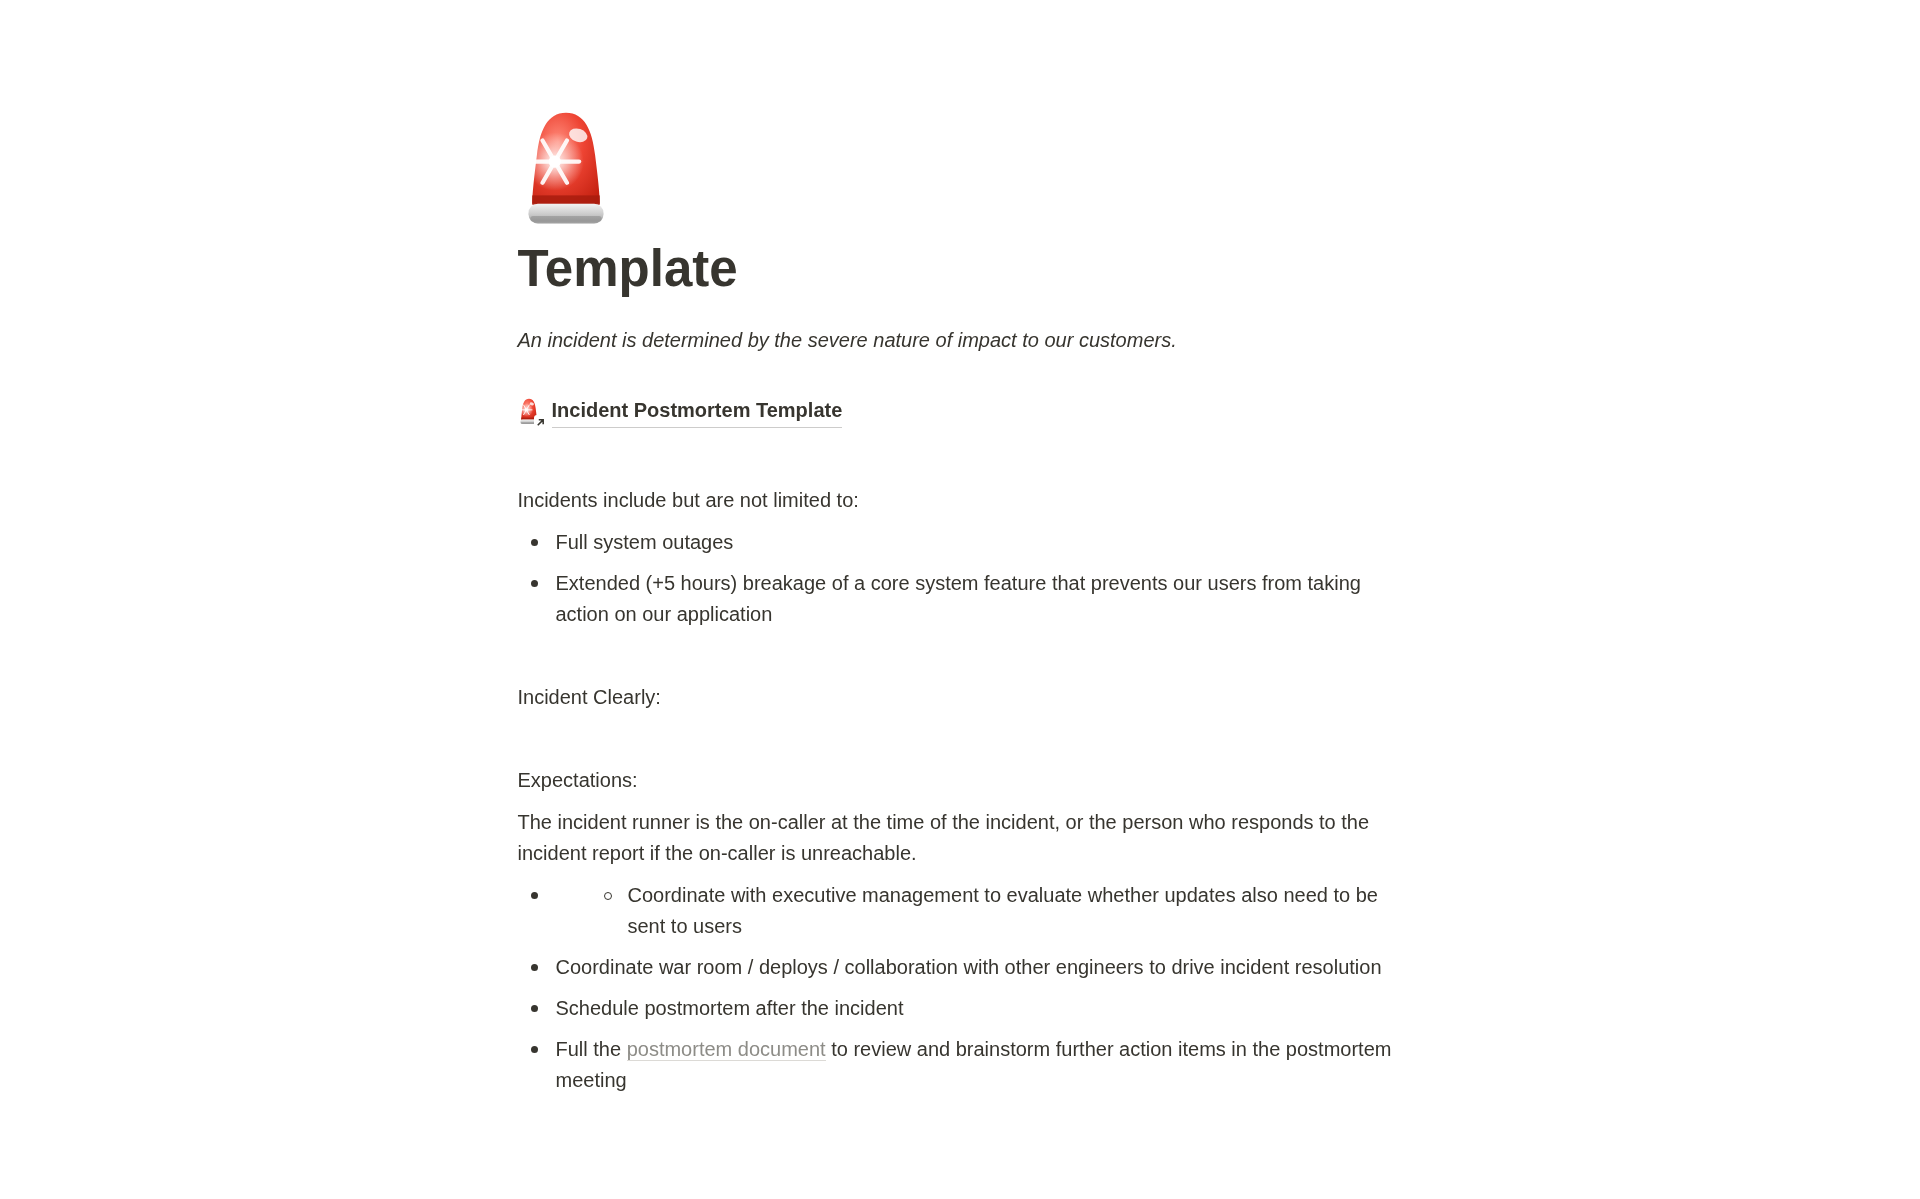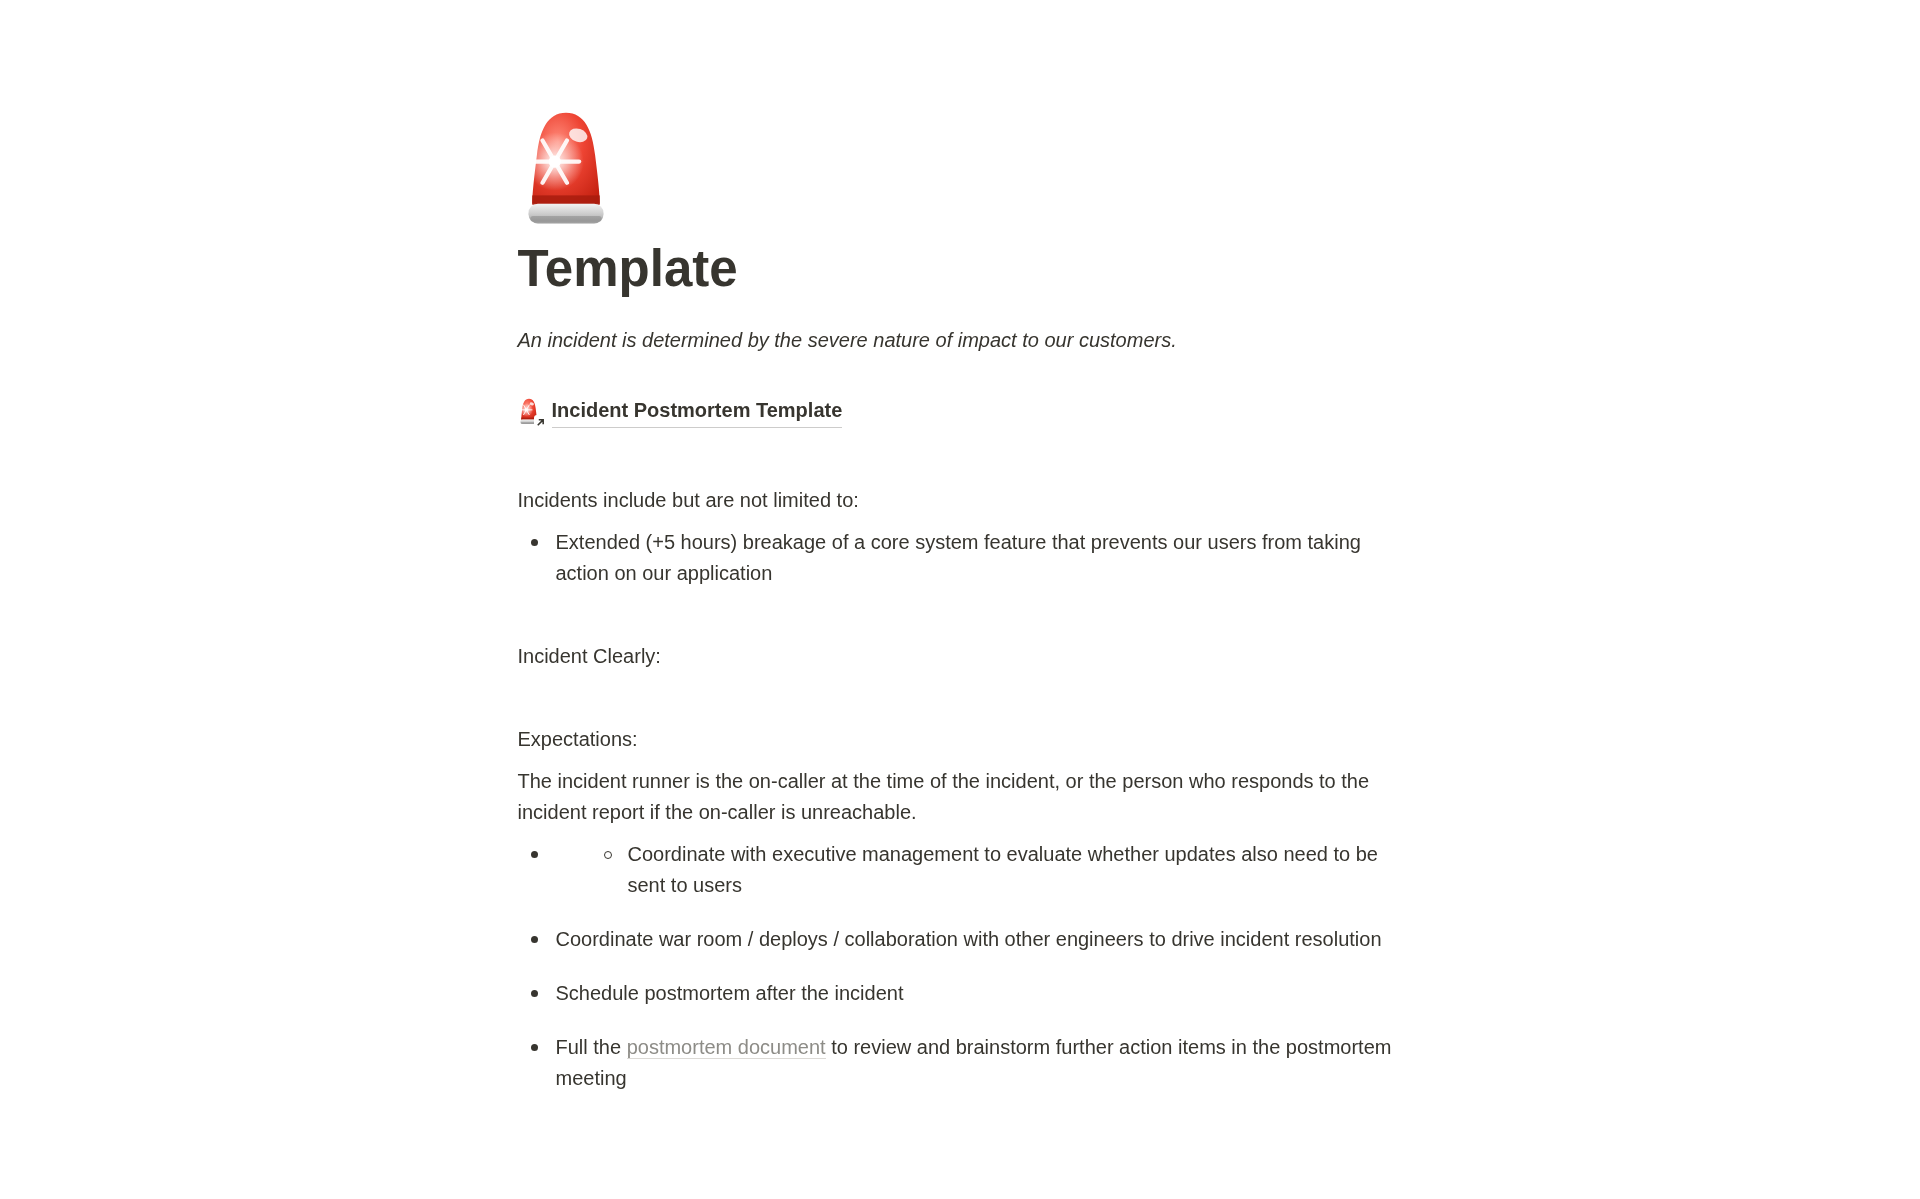--- a/index.html
+++ b/index.html
@@ -84,21 +84,21 @@
   .mt-sect  { margin-top: 52px; }
   .mt-after-link { margin-top: 55px; }
   ul.bullets {
     list-style: none;
     margin: 11px 0 0 0;
     padding: 0;
   }
   ul.bullets li {
     position: relative;
     padding-left: 38px;
-    margin-top: 23px;
+    margin-top: 10px;
     font-size: 20px;
     line-height: 31px;
   }
   ul.bullets > li:first-child { margin-top: 11px; }
   ul.bullets { margin-top: 0; }
   ul.bullets li::before {
     content: "";
     position: absolute;
     left: 13px;
     top: 12px;
@@ -198,20 +198,21 @@
           <path d="M3.5 10.5 L10 4 M4.8 3.6 H10.4 V9.2" stroke="#37352F" stroke-width="2"></path>
         </svg>
       </span>
     </span>
     <span class="link-label">Incident Postmortem Template</span>
   </div>
 
   <p class="para mt-after-link">Incidents include but are not limited to:</p>
 
   <ul class="bullets">
+    <li>Full system outages</li>
     <li>Extended (+5 hours) breakage of a core system feature that prevents our users from taking action on our application</li>
   </ul>
 
   <p class="para mt-sect">Incident Clearly:</p>
   <p class="para mt-sect">Expectations:</p>
 
   <p class="para mt-norm">The incident runner is the on-caller at the time of the incident, or the person who responds to the incident report if the on-caller is unreachable.</p>
 
   <ul class="bullets">
     <li>

